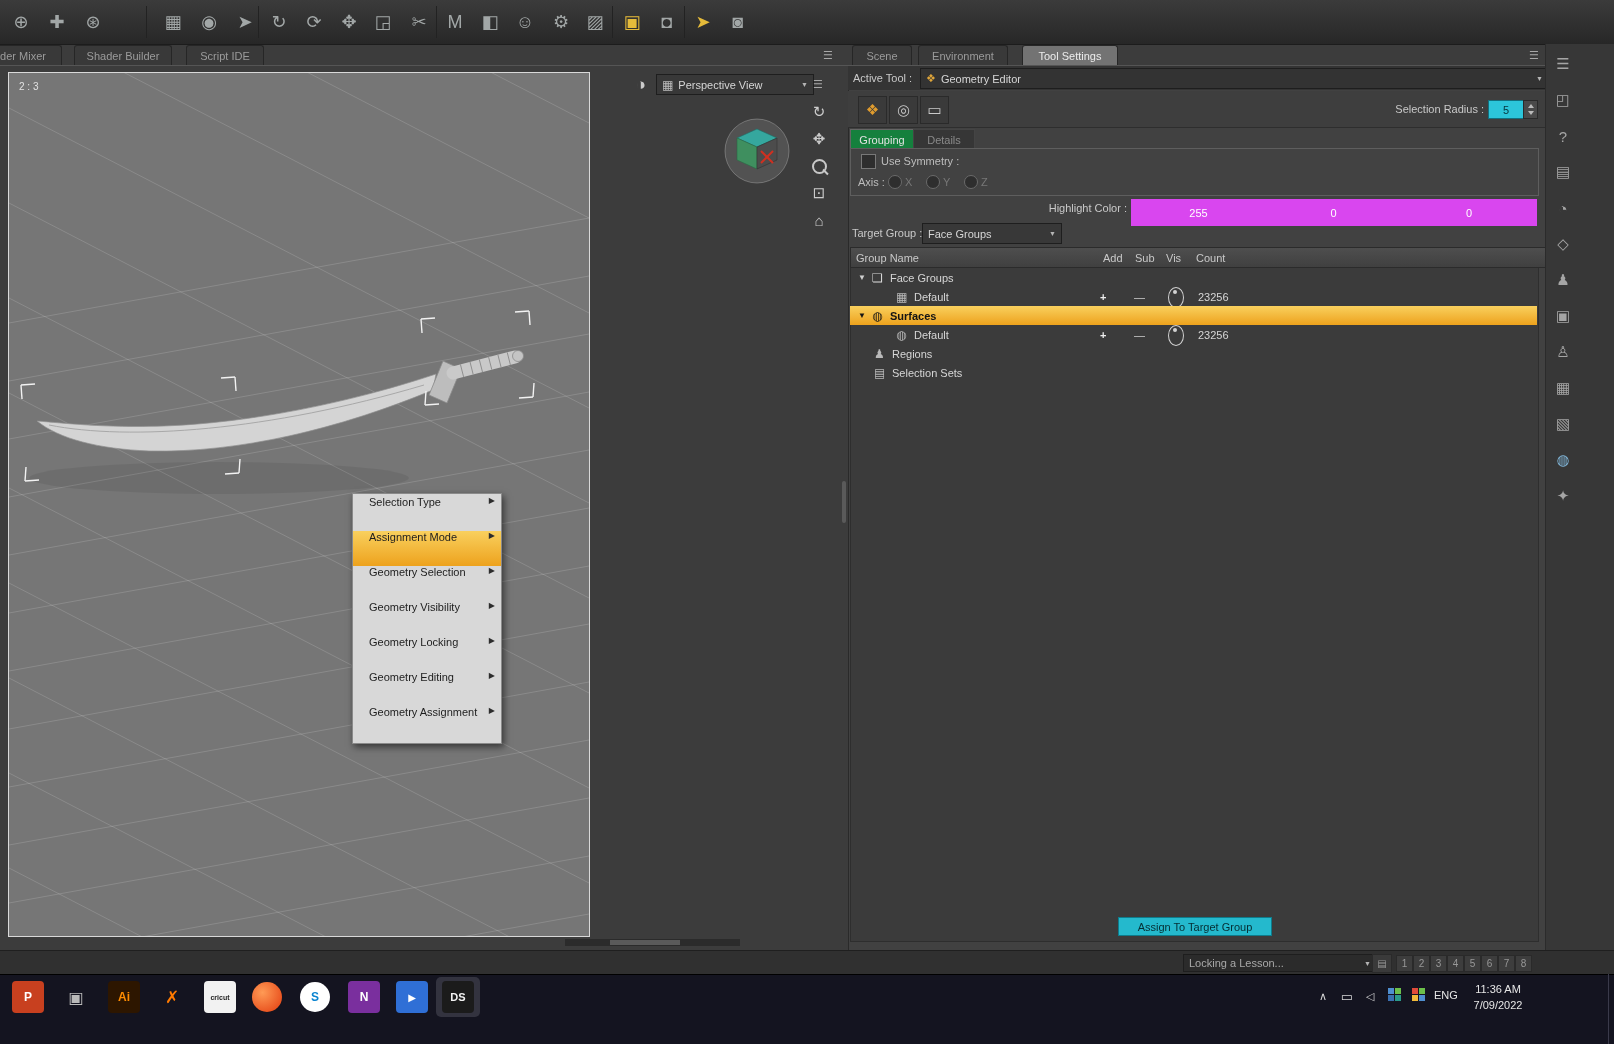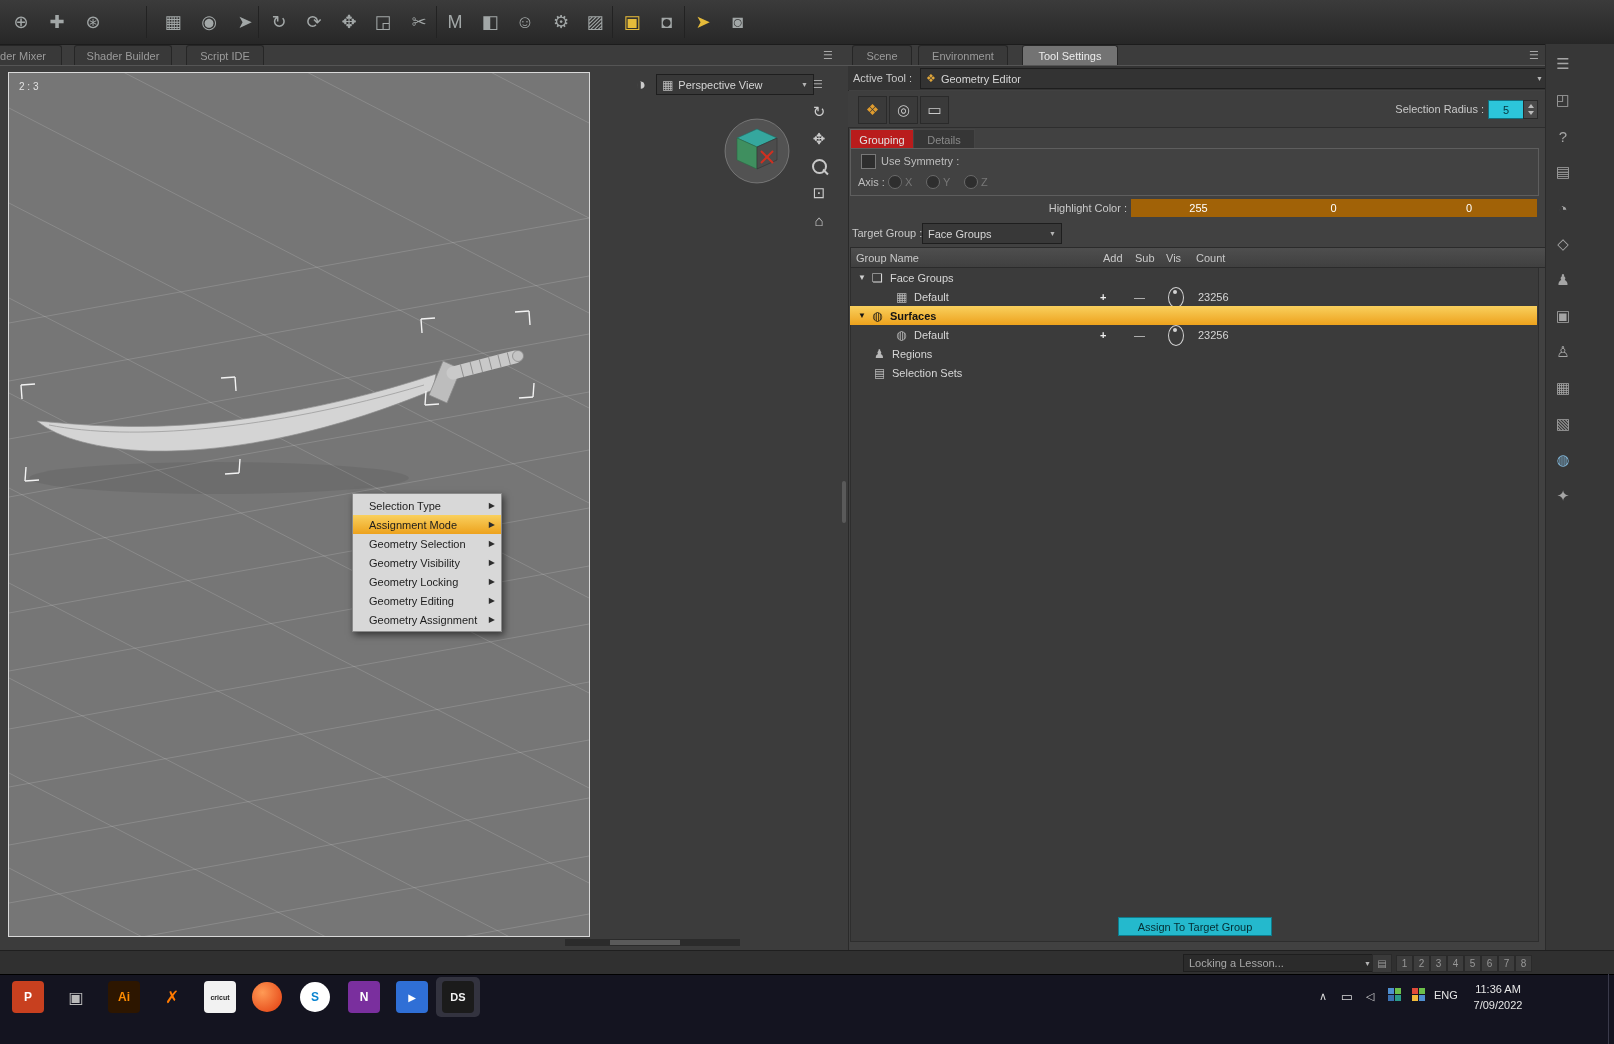--- a/index.html
+++ b/index.html
@@ -26,37 +26,37 @@
   .navic{position:absolute;width:26px;height:24px;display:flex;align-items:center;justify-content:center;color:#cbcbcb;font-size:15px}
   .mag{position:relative;width:11px;height:11px;border:2px solid #c8c8c8;border-radius:50%}
   .mag::after{content:"";position:absolute;width:7px;height:2px;background:#c8c8c8;transform:rotate(45deg);left:8px;top:10px}
 
   
   .dd{position:absolute;background:#383838;border:1px solid #1e1e1e;display:flex;align-items:center;padding:0 5px;color:#d6d6d6;height:19px}
   .dd .caret{margin-left:auto;font-size:7px;color:#b5b5b5;padding-left:6px}
 
   
   .menu{position:absolute;background:#d8d8d8;border:1px solid #8a8a8a;box-shadow:2px 3px 7px rgba(0,0,0,.55);padding:2px 0;z-index:50}
-  .mi{height:19px;display:flex;align-items:center;padding:0 6px 0 16px;color:#1d1d1d}
+  .mi{height:19px;display:flex;align-items:flex-start;padding:0 6px 16px 16px;color:#1d1d1d}
   .mi .arr{margin-left:auto;font-size:8px;color:#2d2d2d;padding-left:10px}
   .mi.hl{background:linear-gradient(#f9d05e,#eda21d)}
   .smi{height:19px;display:flex;align-items:center;padding:0 8px 0 5px;color:#1d1d1d}
   .gutter{width:16px;display:flex;align-items:center}
   .chk{width:12px;height:12px;background:#2db3a3;border:1px solid #1d8277;color:#fff;font-size:9px;line-height:12px;text-align:center}
 
   
   .cb{width:13px;height:13px;background:#2e2e2e;border:1px solid #787878}
   .radio{width:12px;height:12px;border-radius:50%;background:#2e2e2e;border:1px solid #6a6a6a}
   .gh{position:absolute;top:247px;height:19px;background:linear-gradient(#4e4e4e,#404040);border:1px solid #2b2b2b;border-left:none;
       display:flex;align-items:center;padding:0 5px;color:#c9c9c9}
   .grow{position:absolute;left:850px;width:687px;height:19px}
   .grow span{position:absolute;top:0;height:19px;display:flex;align-items:center}
   .eye{position:relative;width:14px;height:9px;border:1px solid #d2d2d2;border-radius:50%}
   .eye::after{content:"";position:absolute;left:4px;top:2px;width:4px;height:4px;border-radius:50%;background:#d2d2d2}
-  .rseg{position:absolute;top:199px;height:18px;background:#a16207;color:#fff;display:flex;align-items:center;justify-content:center}
+  .rseg{position:absolute;top:199px;height:27px;background:#d946ef;color:#fff;display:flex;align-items:center;justify-content:center}
   .spin{position:absolute;width:13px;height:17px;background:#4a4a4a;border:1px solid #2a2a2a;display:flex;flex-direction:column;align-items:center;justify-content:space-evenly}
   .tri-u{width:0;height:0;border-left:3px solid transparent;border-right:3px solid transparent;border-bottom:4px solid #bbb}
   .tri-d{width:0;height:0;border-left:3px solid transparent;border-right:3px solid transparent;border-top:4px solid #bbb}
   .toolbtn{position:absolute;top:96px;width:27px;height:26px;background:#3a3a3a;border:1px solid #2a2a2a;display:flex;align-items:center;justify-content:center;font-size:15px;color:#c9c9c9}
 
   
   .sic{position:absolute;left:1551px;width:24px;height:24px;display:flex;align-items:center;justify-content:center;font-size:15px;color:#a5a5a5}
 
   
   .pagecell{position:absolute;top:955px;width:15px;height:15px;background:#3d3d3d;border:1px solid #2a2a2a;
@@ -234,21 +234,21 @@
   <div class="toolbtn" style="left:858px;color:#e09c2e">❖</div>
   <div class="toolbtn" style="left:889px">◎</div>
   <div class="toolbtn" style="left:920px">▭</div>
   <div class="ab" style="left:1340px;top:103px;width:144px;text-align:right;color:#c9c9c9">Selection Radius :</div>
   <div class="ab ic" style="left:1488px;top:100px;width:34px;height:17px;background:#2cc5da;color:#06333c;border:1px solid #12707f">5</div>
   <div class="spin" style="left:1523px;top:100px">
     <div class="tri-u"></div>
     <div class="tri-d"></div>
   </div>
 
-  <div class="ab ic" style="left:850px;top:129px;width:62px;height:19px;background:#b91c1c;border:1px solid #666;border-bottom:none;color:#e2e2e2">Grouping</div>
+  <div class="ab ic" style="left:850px;top:129px;width:62px;height:19px;background:#15803d;border:1px solid #666;border-bottom:none;color:#e2e2e2">Grouping</div>
   <div class="ab ic" style="left:913px;top:129px;width:60px;height:19px;background:#363636;border:1px solid #444;border-bottom:none;color:#8a8a8a">Details</div>
 
   <div class="ab" style="left:850px;top:148px;width:687px;height:46px;border:1px solid #5e5e5e;background:#424242"></div>
   <div class="cb ab" style="left:861px;top:154px"></div>
   <div class="ab" style="left:881px;top:155px;color:#bdbdbd">Use Symmetry :</div>
   <div class="ab" style="left:858px;top:176px;color:#bdbdbd">Axis :</div>
   <div class="radio ab" style="left:888px;top:175px"></div>
   <div class="ab" style="left:905px;top:176px;color:#777">X</div>
   <div class="radio ab" style="left:926px;top:175px"></div>
   <div class="ab" style="left:943px;top:176px;color:#777">Y</div>

